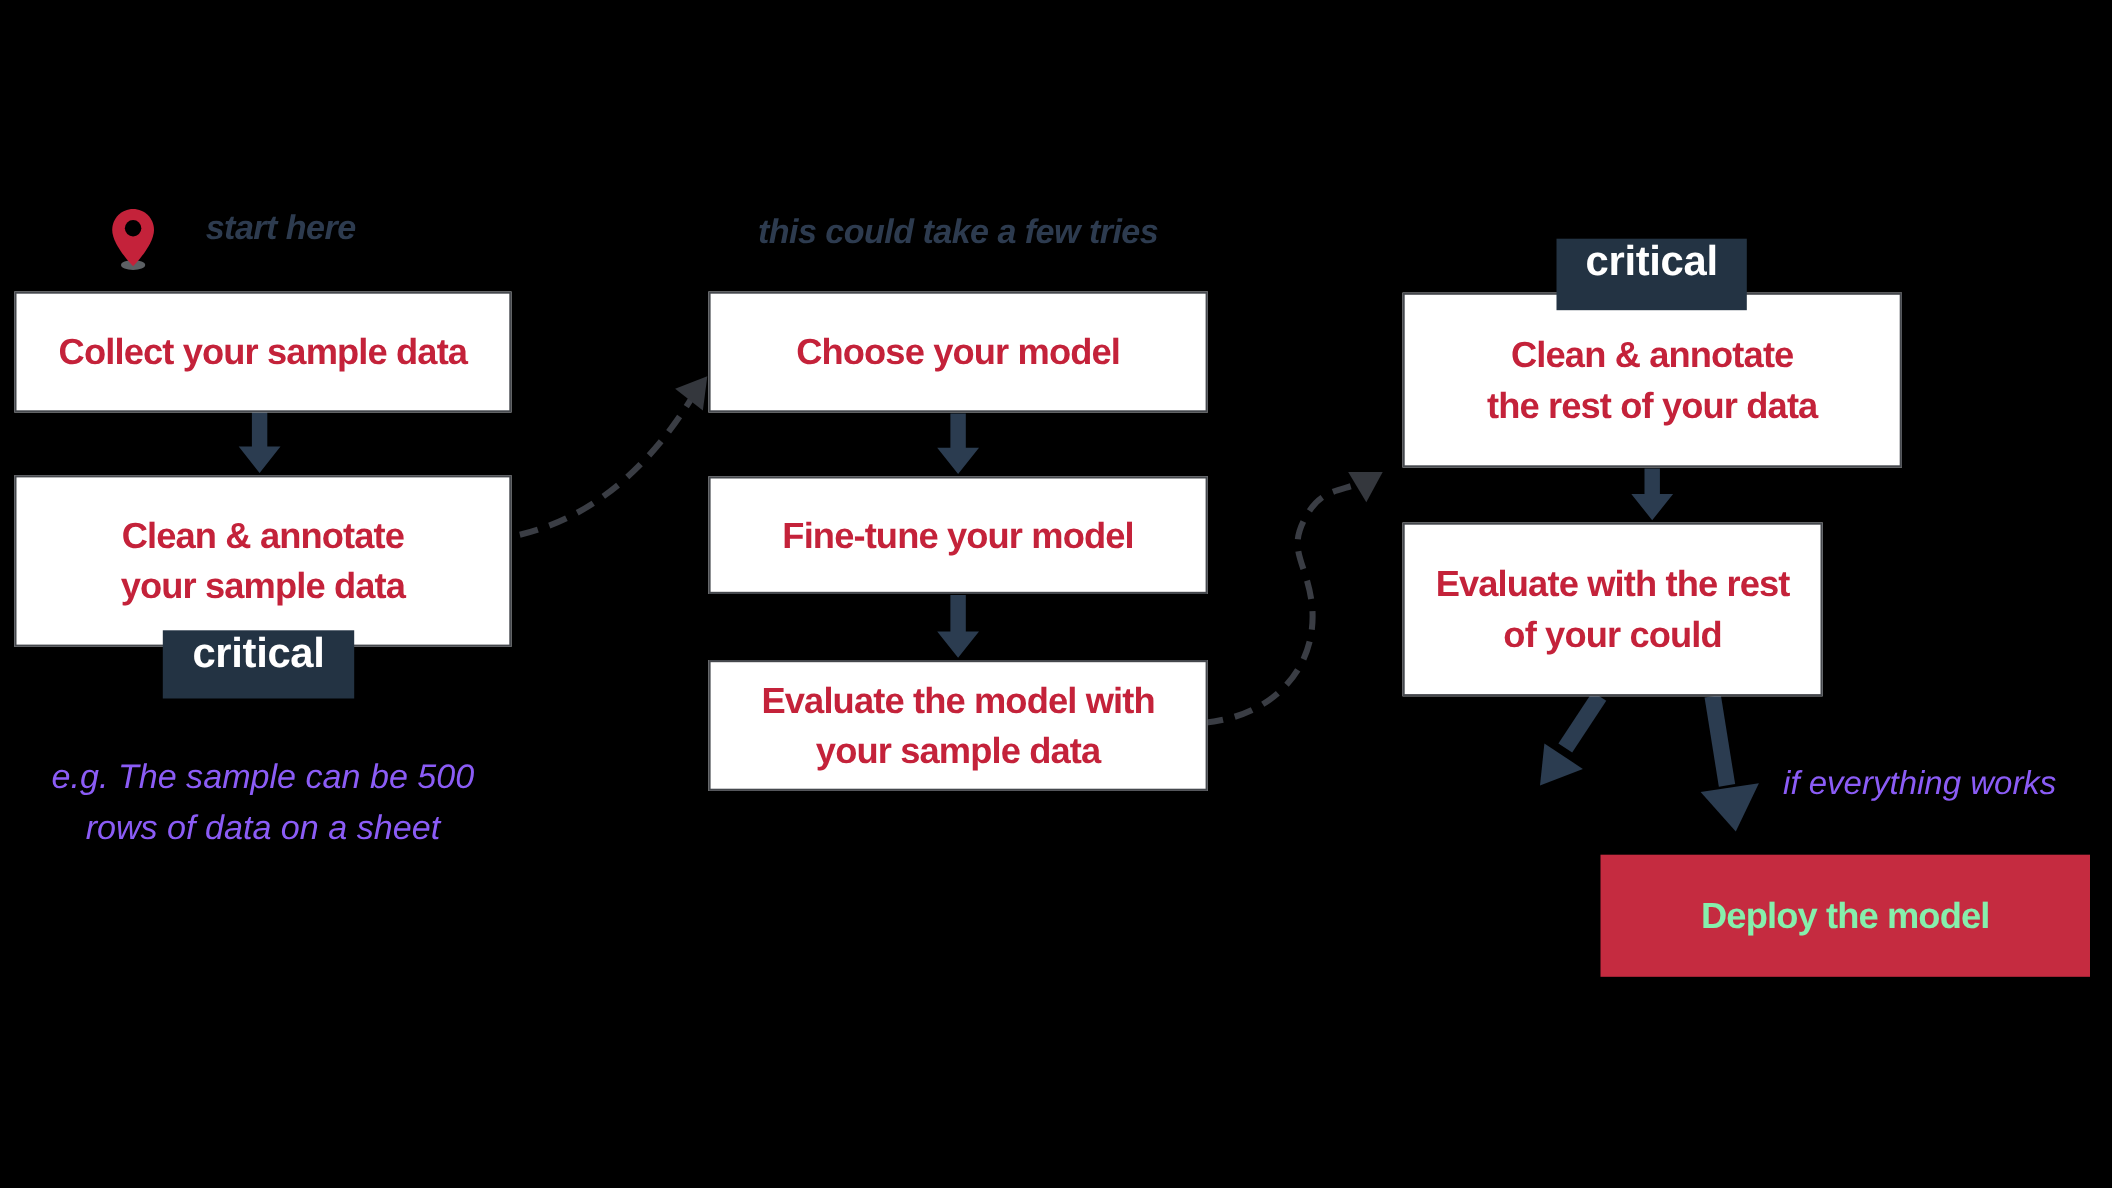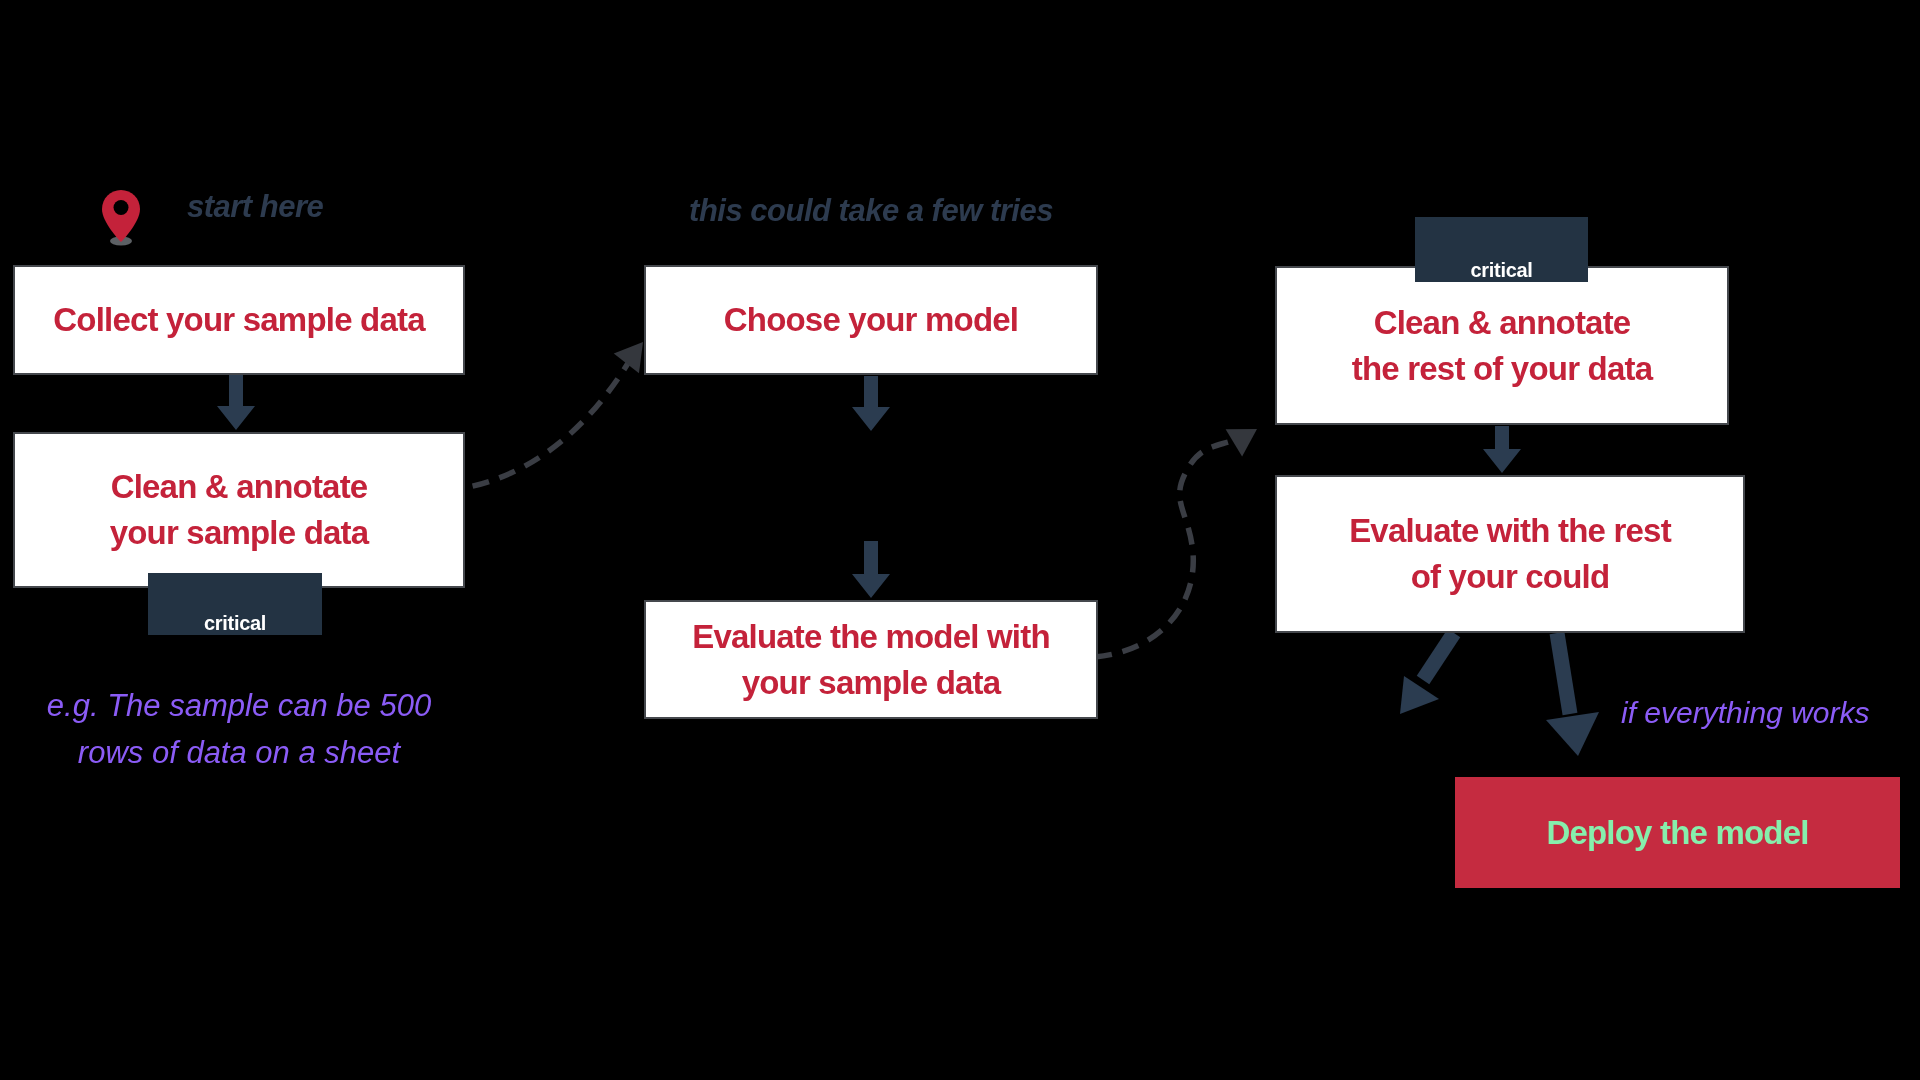--- a/index.html
+++ b/index.html
@@ -44,24 +44,24 @@
     border: none;
   }
   .node.deploy .node-line {
     color: #86efac;
   }
   .badge {
     position: absolute;
     background: #233343;
     color: #ffffff;
     display: flex;
-    align-items: flex-end;
+    align-items: flex-start;
     justify-content: center;
     font-weight: 700;
-    font-size: 20px;
+    font-size: 38px;
     letter-spacing: -0.3px;
   }
   .note {
     position: absolute;
     color: #8b5cf6;
     font-style: italic;
     font-size: 30px;
     line-height: 46px;
     white-space: nowrap;
   }
@@ -126,33 +126,36 @@
     <span>critical</span>
   </div>
   <div class="note center" style="left:13px;top:682px;width:452px;font-size:31px;line-height:47px;">
     <div>e.g. The sample can be 500</div>
     <div>rows of data on a sheet</div>
   </div>
 
   <div class="node" style="left:644px;top:265px;width:454px;height:110px;">
     <div class="node-line">Choose your model</div>
   </div>
+  <div class="node" style="left:644px;top:433px;width:454px;height:107px;">
+    <div class="node-line">Fine-tune your model</div>
+  </div>
   <div class="node" style="left:644px;top:600px;width:454px;height:119px;">
     <div class="node-line">Evaluate the model with</div>
     <div class="node-line">your sample data</div>
   </div>
 
   <div class="node" style="left:1275px;top:266px;width:454px;height:159px;">
     <div class="node-line">Clean &amp; annotate</div>
     <div class="node-line">the rest of your data</div>
   </div>
   <div class="badge" style="left:1415px;top:217px;width:173px;height:65px;">
     <span>critical</span>
   </div>
-  <div class="node" style="left:1275px;top:475px;width:470px;height:158px;">
+  <div class="node" style="left:1275px;top:475px;width:382px;height:158px;">
     <div class="node-line">Evaluate with the rest</div>
     <div class="node-line">of your could</div>
   </div>
 
   <div class="note" style="left:1621px;top:690px;">if everything works</div>
 
   <div class="node deploy" style="left:1455px;top:777px;width:445px;height:111px;">
     <div class="node-line">Deploy the model</div>
   </div>
 

